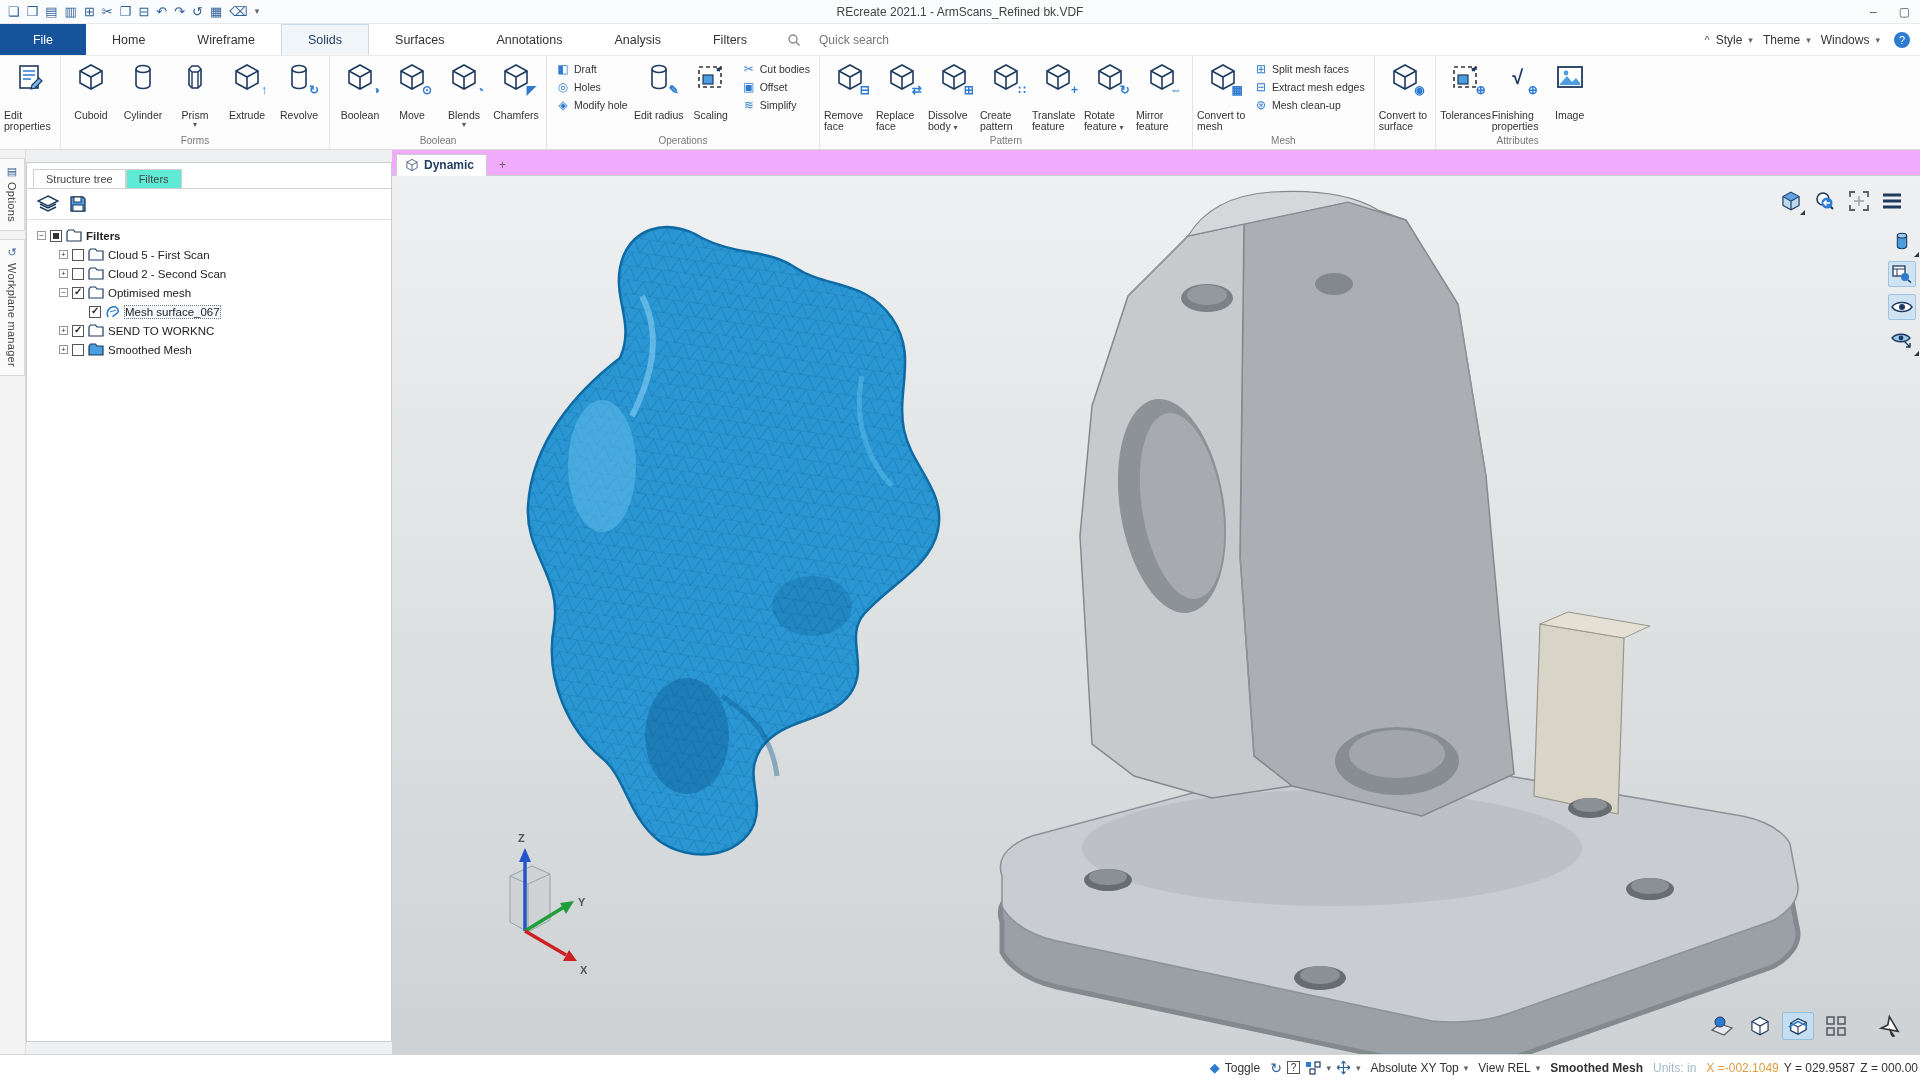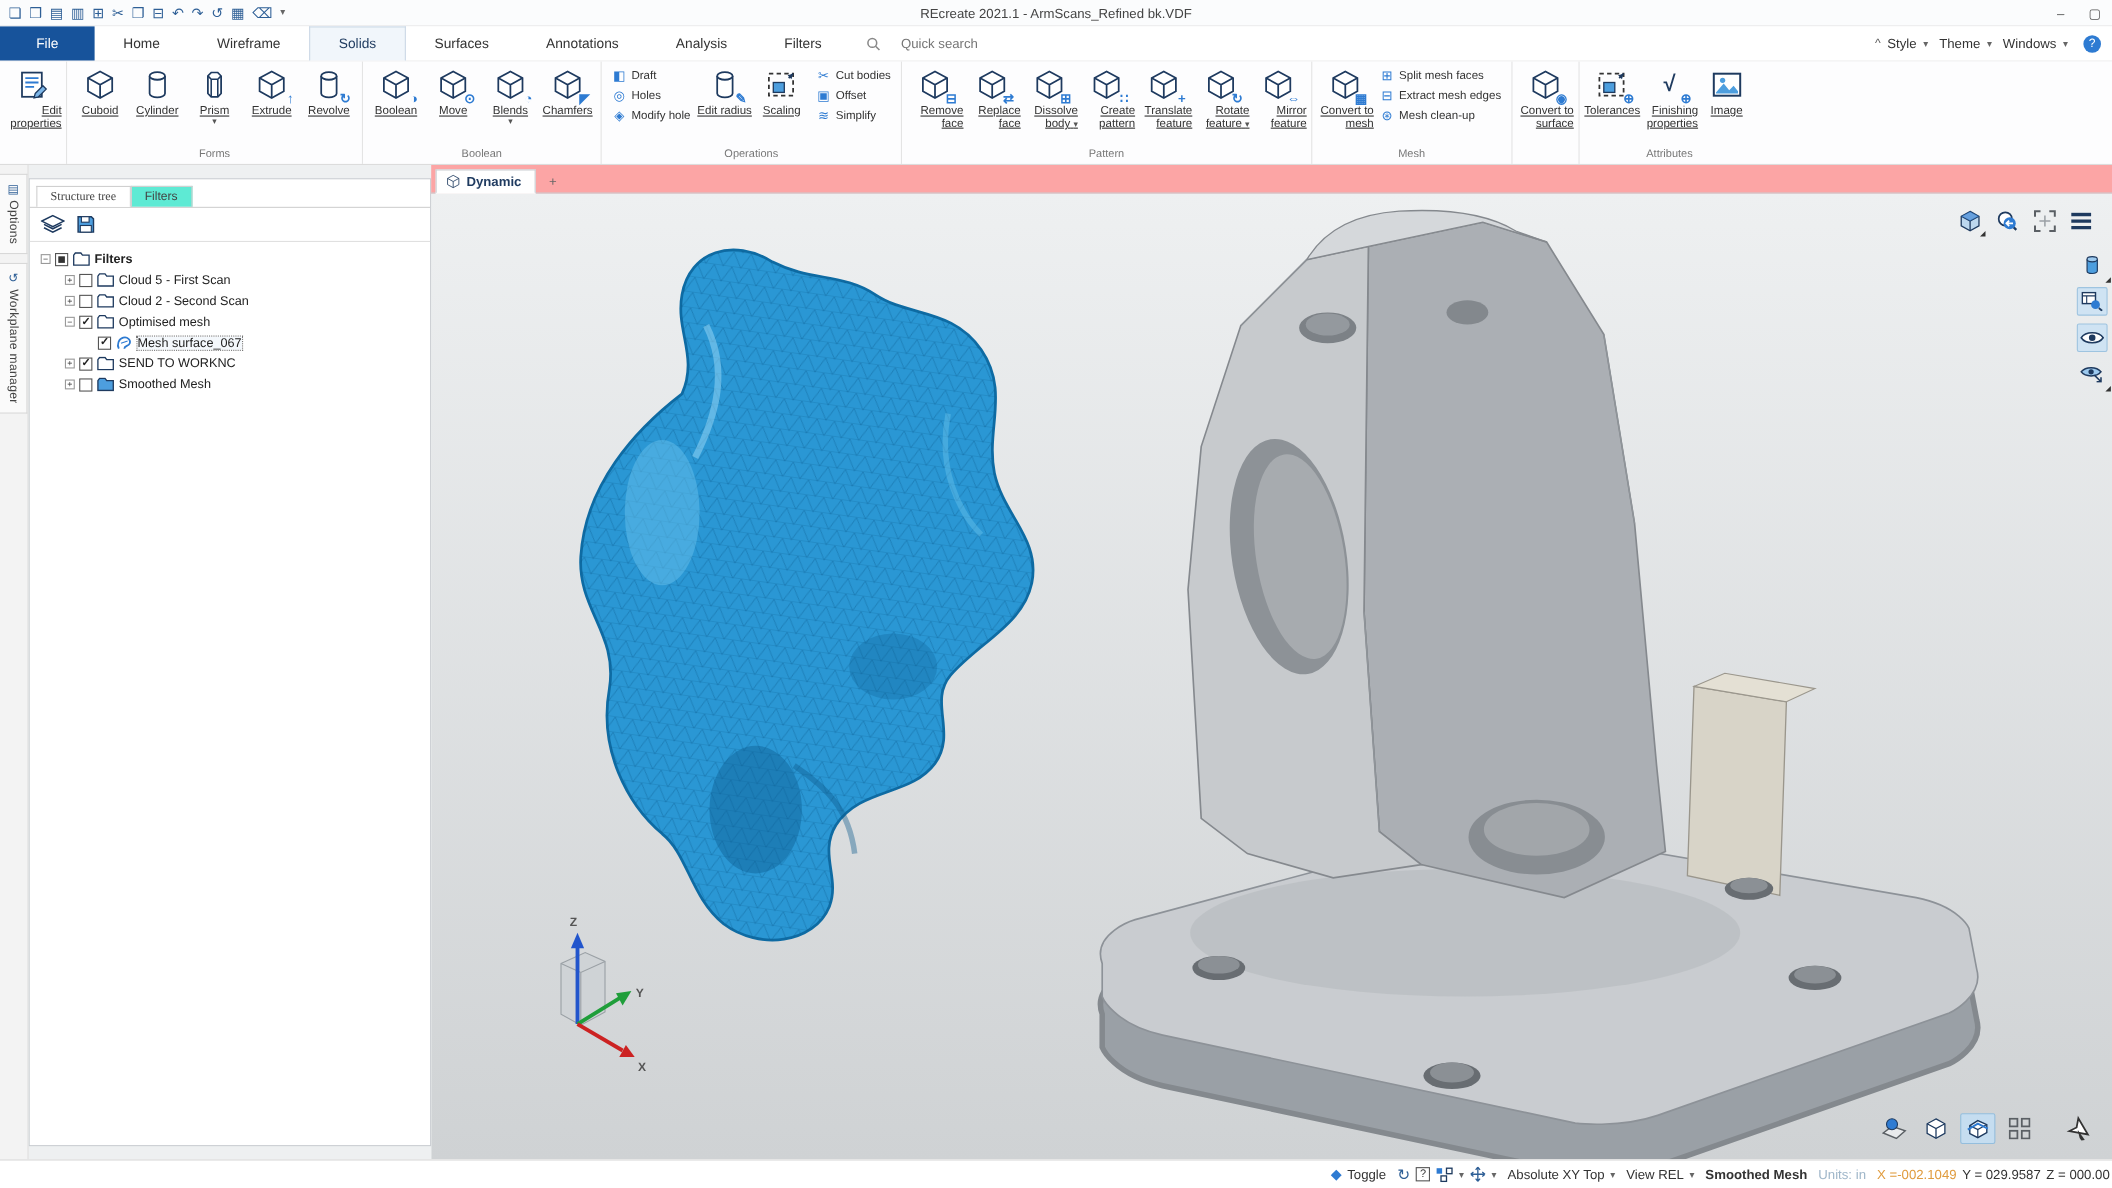--- a/index.html
+++ b/index.html
@@ -39,21 +39,21 @@
   .rgroup { display:flex; flex-direction:column; padding:2px 4px 0 4px; }
   .rgroup + .rgroup { border-left:1px solid #e4e4e4; }
   .rgroup-body { display:flex; align-items:flex-start; flex:1; }
   .rgroup-label { text-align:center; font-size:10px; color:#777; height:15px; line-height:14px; }
   .rbtn { width:52px; display:flex; flex-direction:column; align-items:center; padding-top:3px;
     border-radius:3px; position:relative; }
   .ric { position:relative; width:32px; height:32px; display:flex; align-items:center; justify-content:center; }
   .ric .badge { position:absolute; right:-4px; bottom:-3px; font-size:12px; font-weight:bold;
     color:#2e7bd2; line-height:1; text-shadow:0 0 2px #fff; }
   .ric .root { font-size:20px; color:#1e3a5f; font-weight:bold; }
-  .rlabel { font-size:10.5px; color:#333; text-align:right; line-height:11px; margin-top:3px;text-decoration:underline; }
+  .rlabel { font-size:10.5px; color:#333; text-align:left; line-height:11px; margin-top:17px; }
   .rlabel .dd { color:#555; font-size:8px; }
   .ddrow { font-size:8px; color:#555; line-height:8px; }
   .rstack { display:flex; flex-direction:column; justify-content:flex-start; padding:4px 2px; gap:4px; }
   .sbtn { display:flex; align-items:center; gap:4px; padding:0 3px; border-radius:2px; }
   .sglyph { color:#2e7bd2; font-size:12px; width:14px; text-align:center; }
   .sbtn span.slabel { font-size:10.5px; color:#333; white-space:nowrap; }
 
   
   .main { position:absolute; left:0; top:150px; width:1920px; height:904px; background:#eef0f1; }
 
@@ -67,38 +67,38 @@
 
   
   .panel { position:absolute; left:26px; top:12px; width:366px; height:880px; background:#fff;
     border:1px solid #c9cdd1; display:flex; flex-direction:column; }
   .panel-head { display:flex; align-items:center; padding:6px 8px 2px 10px; }
   .panel-title { font-size:16px; color:#222; }
   .panel-head .tools { margin-left:auto; display:flex; gap:10px; align-items:center; }
   .panel-head .tools span { color:#555; font-size:13px; }
   .panel-tabs { display:flex; padding:6px 0 0 6px; }
   .ptab { font-size:11px; padding:3px 12px; border:1px solid #d0d0d0; border-bottom:none; background:#5eead4; color:#444; }
-  .ptab.active { background:#fff; position:relative; z-index:2;font-family:Liberation Serif, serif; }
+  .ptab.active { background:#fff; position:relative; z-index:2; }
   .panel-toolbar { border-top:1px solid #d0d0d0; padding:6px 10px; display:flex; gap:10px; align-items:center; }
   .panel-toolbar .ticon { display:flex; }
   .panel-tree { border-top:1px solid #e0e0e0; flex:1; padding:6px 4px; overflow:hidden; }
   .trow { display:flex; align-items:center; height:19px; gap:4px; font-size:11.5px; color:#222; }
   .exp { width:9px; height:9px; border:1px solid #999; background:#fff; font-size:8px; line-height:7px;
     text-align:center; color:#333; flex:none; }
   .cbx { width:12px; height:12px; border:1px solid #555; background:#fff; position:relative; flex:none; }
   .cbx.checked::after { content:"✓"; position:absolute; left:1px; top:-2px; font-size:10px; font-weight:bold; color:#222; }
   .cbx.partial::after { content:""; position:absolute; left:2px; top:2px; width:6px; height:6px; background:#333; }
   .titem { white-space:nowrap; }
   .titem.bold { font-weight:bold; }
   .titem.selected { outline:1px dotted #777; background:#f4f8fc; }
   .ticon16 { display:flex; flex:none; }
 
   
   .viewport { position:absolute; left:392px; top:0; width:1528px; height:904px; }
-  .vp-tabs { height:26px; background:#fca5a5; border-bottom:1px solid #c9cdd2; display:flex; align-items:flex-end; }
+  .vp-tabs { height:26px; background:#f0abfc; border-bottom:1px solid #c9cdd2; display:flex; align-items:flex-end; }
   .vp-tab { display:flex; align-items:center; gap:5px; padding:3px 12px 3px 8px; background:#fff;
     border:1px solid #c9cdd2; border-bottom:1px solid #fff; margin-left:4px; position:relative; top:1px; }
   .vp-tab span.lbl { font-size:12px; font-weight:bold; color:#1e3a5f; }
   .vp-newtab { font-size:12px; color:#666; padding:3px 12px; }
   .canvas { position:relative; width:1528px; height:878px; overflow:hidden; }
   .canvas > svg.scene { position:absolute; left:0; top:0; }
 
   .vp-icons-tr { position:absolute; top:14px; right:18px; display:flex; gap:12px; align-items:center; }
   .vp-icons-tr .vpi { position:relative; display:flex; }
   .corner { position:absolute; right:-3px; bottom:-3px; width:0; height:0;

